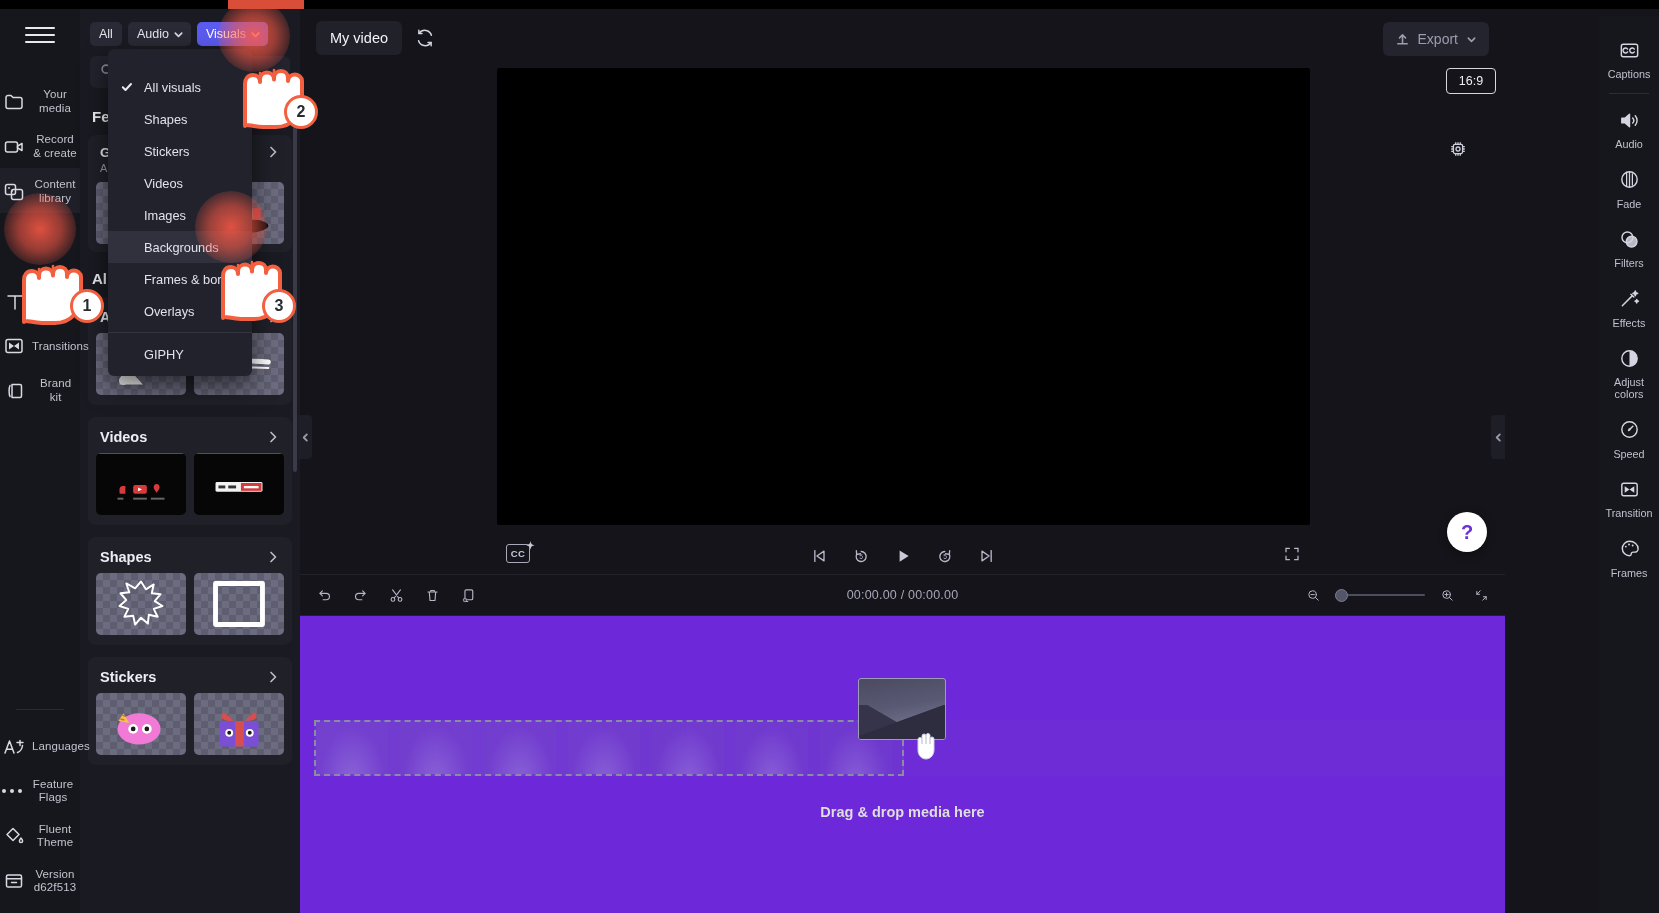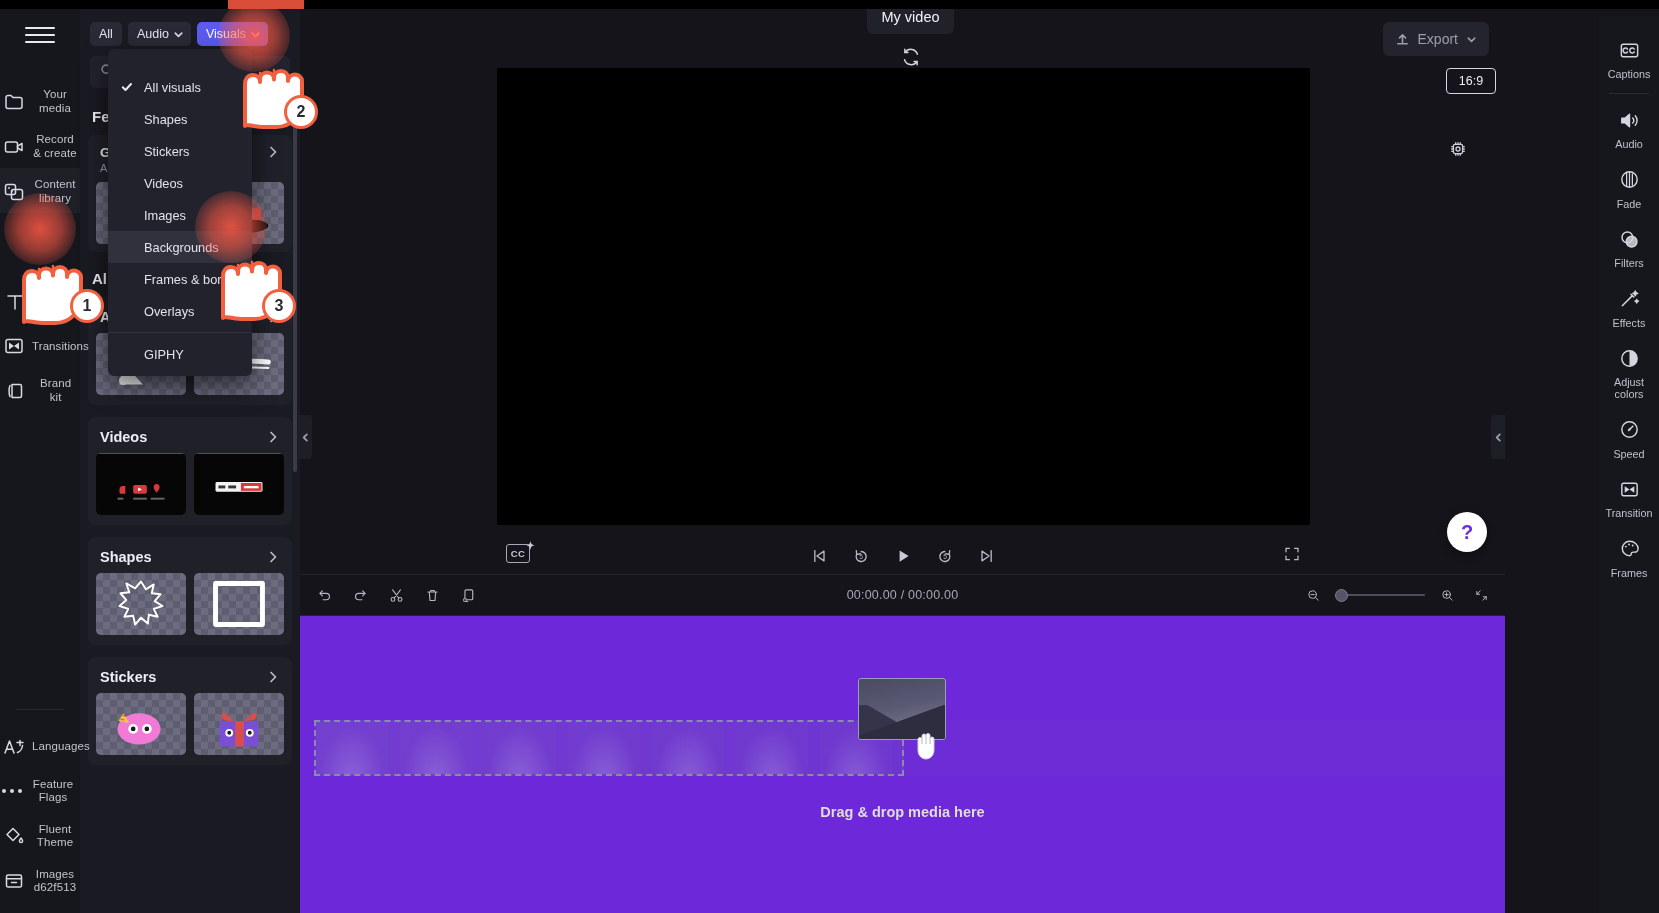--- a/index.html
+++ b/index.html
@@ -142,21 +142,21 @@
   }
   .menu-item .tick svg { width:12px; height:12px; stroke:#e9e9f2; stroke-width:2; fill:none; stroke-linecap:round; stroke-linejoin:round; }
   .menu-sep { height:1px; background:#34343f; margin: 5px 0; }
 
   
   .main {
     position:absolute; left: 300px; top: 0; right: 154px; bottom: 0;
     background: #14141a;
   }
   .topbar {
-    height: 76px; display:flex; align-items:center; padding-left: 16px; gap: 12px; flex-direction: column;
+    height: 76px; display:flex; align-items:center; padding-left: 16px; gap: 12px;
   }
   .proj-name {
     height: 34px; border-radius: 6px; background:#212129;
     display:flex; align-items:center; padding: 0 14px;
     color:#f2f2f8; font-size: 14.5px; cursor: text;
   }
   .sync { width:22px; height:22px; cursor:pointer; }
   .sync svg { width:22px; height:22px; stroke:#d4d4e0; stroke-width:1.6; fill:none; stroke-linecap:round; }
 
   .stage { position:relative; height: 462px; }
@@ -419,21 +419,21 @@
         <span class="rail-lbl">Fluent Theme</span>
       </div>
 
       <div class="rail-item">
         <span class="rail-ico">
           <svg viewBox="0 0 24 24">
               <rect x="4.5" y="6" width="15" height="12" rx="1.6"></rect>
               <path d="M4.5 9.8h15M9.5 13.5h5"></path>
             </svg>
         </span>
-        <span class="rail-lbl">Images d62f513</span>
+        <span class="rail-lbl">Version d62f513</span>
       </div>
     </div>
   </div>
 
   <div class="panel">
 
     <div class="panel-tabs">
       <div class="chip">
         <span>All</span>
       </div>

